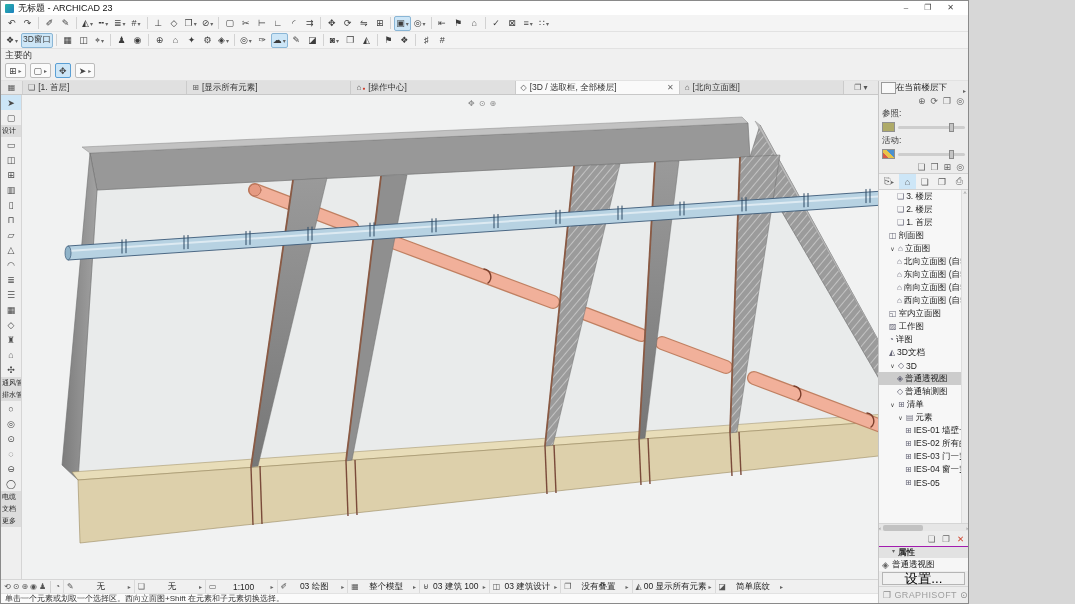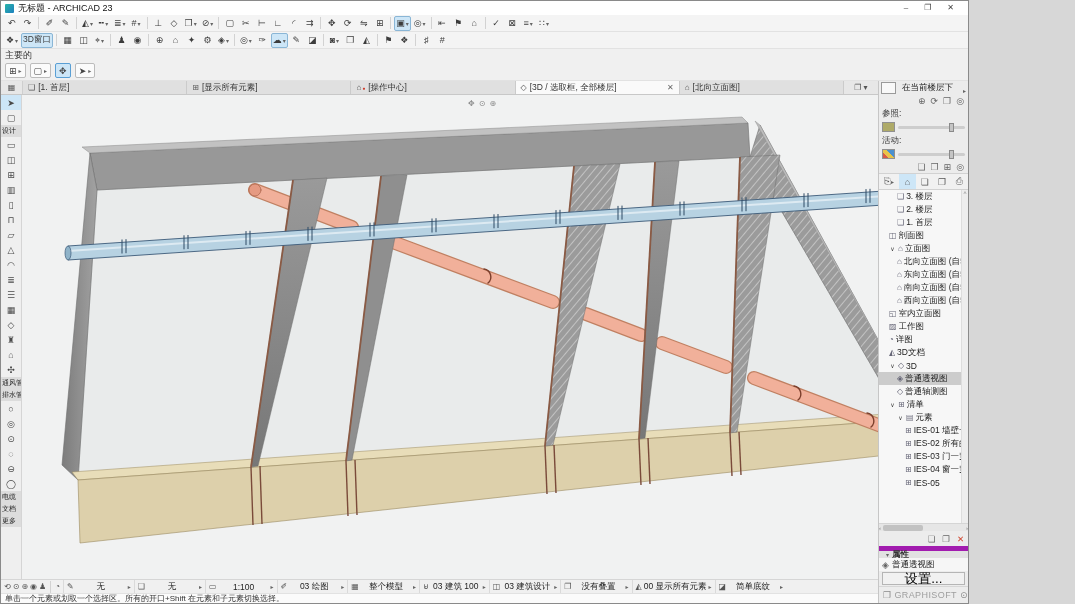--- a/index.html
+++ b/index.html
@@ -41,21 +41,21 @@
 .viewport{flex:1;position:relative;background:#f1f2f2;overflow:hidden;}
 .viewport svg{position:absolute;left:0;top:0;}
 .vp-nav{position:absolute;left:446px;top:4px;display:flex;gap:4px;color:#8a8a8a;font-size:8px;}
 .statusbar{height:14px;background:#f0f0f0;border-top:1px solid #d6d6d6;display:flex;align-items:center;font-size:8.5px;flex:0 0 auto;overflow:hidden;}
 .sb-nav{display:flex;align-items:center;gap:2px;padding:0 3px;color:#444;}
 .sb-seg{display:flex;align-items:center;gap:2px;height:100%;border-left:1px solid #dadada;padding:0 3px;flex:0 0 auto;}
 .sb-ic{color:#555;font-size:8px;}
 .sb-lab{min-width:50px;text-align:center;color:#222;}
 .hintbar{height:10px;background:#fbfbfb;border-top:1px solid #e2e2e2;display:flex;align-items:center;padding-left:4px;font-size:8px;color:#333;flex:0 0 auto;white-space:nowrap;overflow:hidden;}
 .right-panel{width:100px;background:#ececec;border-left:1px solid #c6c6c6;display:flex;flex-direction:column;font-size:8.5px;min-width:0;}
-.rp-row{display:flex;align-items:flex-end;gap:6px;padding:1px 2px;flex:0 0 auto;white-space:nowrap;overflow:hidden;}
+.rp-row{display:flex;align-items:flex-end;gap:0;padding:1px 2px;flex:0 0 auto;white-space:nowrap;overflow:hidden;}
 .trace-box{width:15px;height:12px;border:1px solid #9a9a9a;background:#f8f8f8;flex:0 0 auto;}
 .rp-ic{color:#666;font-size:9px;}
 .rp-iconrow{display:flex;align-items:center;justify-content:flex-end;gap:5px;padding:1px 4px;color:#777;flex:0 0 auto;}
 .rp-label{padding:1px 0 0 3px;color:#333;flex:0 0 auto;}
 .sliderrow{display:flex;align-items:center;gap:3px;padding:2px 3px;flex:0 0 auto;}
 .swatch{width:13px;height:10px;border:1px solid #909090;flex:0 0 auto;}
 .slider{flex:1;height:3px;background:#cdcdcd;border-radius:2px;position:relative;}
 .knob{position:absolute;left:76%;top:-3px;width:5px;height:9px;background:#c4c4c4;border:1px solid #8a8a8a;}
 .nav-tabs{display:flex;align-items:stretch;height:17px;background:#f1f1f1;border-top:1px solid #d2d2d2;border-bottom:1px solid #d2d2d2;flex:0 0 auto;}
 .nav-tab{flex:1;display:flex;align-items:center;justify-content:center;color:#555;font-size:9px;}
@@ -65,21 +65,21 @@
 .tree-row.selected{background:#cccccc;}
 .tw{font-size:6px;width:7px;color:#444;text-align:center;flex:0 0 auto;}
 .tree-icon{font-size:8px;color:#667;flex:0 0 auto;}
 .tree-label{overflow:hidden;}
 .tree-vscroll{position:absolute;right:0;top:0;width:7px;height:100%;background:#ededed;border-left:1px solid #ddd;color:#888;font-size:6px;text-align:center;}
 .hscroll{height:8px;background:#e6e6e6;display:flex;align-items:center;border-top:1px solid #d5d5d5;color:#777;font-size:6px;flex:0 0 auto;}
 .hthumb{flex:0 0 40px;height:6px;background:#c2c2c2;margin-left:2px;border-radius:2px;}
 .hsp{margin-left:auto}
 .rp-bottom{height:15px;display:flex;align-items:center;justify-content:flex-end;gap:7px;padding-right:4px;color:#666;flex:0 0 auto;}
 .red{color:#d0452f;}
-.props-header{height:12px;background:#e2e2e2;display:flex;align-items:center;gap:3px;padding-left:7px;font-weight:bold;color:#333;border-top:5px solid #a21caf;flex:0 0 auto;}
+.props-header{height:12px;background:#e2e2e2;display:flex;gap:3px;padding-left:13px;font-weight:bold;color:#333;border-top:1px solid #a21caf;flex:0 0 auto;}
 .props-row{height:13px;display:flex;align-items:center;gap:3px;background:#f6f6f6;padding-left:3px;flex:0 0 auto;}
 .settings-btn{height:13px;margin:1px 3px;border:1px solid #b5b5b5;background:#f1f1f1;text-align:center;line-height:11px;flex:0 0 auto;border-radius:0;}
 .brand{height:17px;display:flex;align-items:center;gap:3px;padding:0 4px;color:#9e9e9e;border-top:1px solid #d6d6d6;flex:0 0 auto;font-size:9px;letter-spacing:.4px;}
 .brand-ic{color:#8a8a8a;font-size:9px;}
 </style>
 </head>
 <body>
 
 <div id="app">
 
@@ -740,21 +740,21 @@
           </span>
             <span class="sb-seg">
             <span class="sb-ic">◪</span>
             <span class="sb-lab">简单底纹</span>
             <span class="caret">▸</span>
           </span>
           </span>
       </div>
 
       <div class="hintbar">
-        <span>单击一个元素或划取一个选择区。所有的开口+Shift 在元素和子元素切换选择。</span>
+        <span>单击一个元素或划取一个选择区。西向立面图+Shift 在元素和子元素切换选择。</span>
       </div>
     </div>
 
     <div class="right-panel">
 
       <div class="rp-row">
         <span class="trace-box"></span>
         <span style="overflow:hidden;">在当前楼层下</span>
         <span class="caret" style="margin-left:auto;">▸</span>
       </div>

